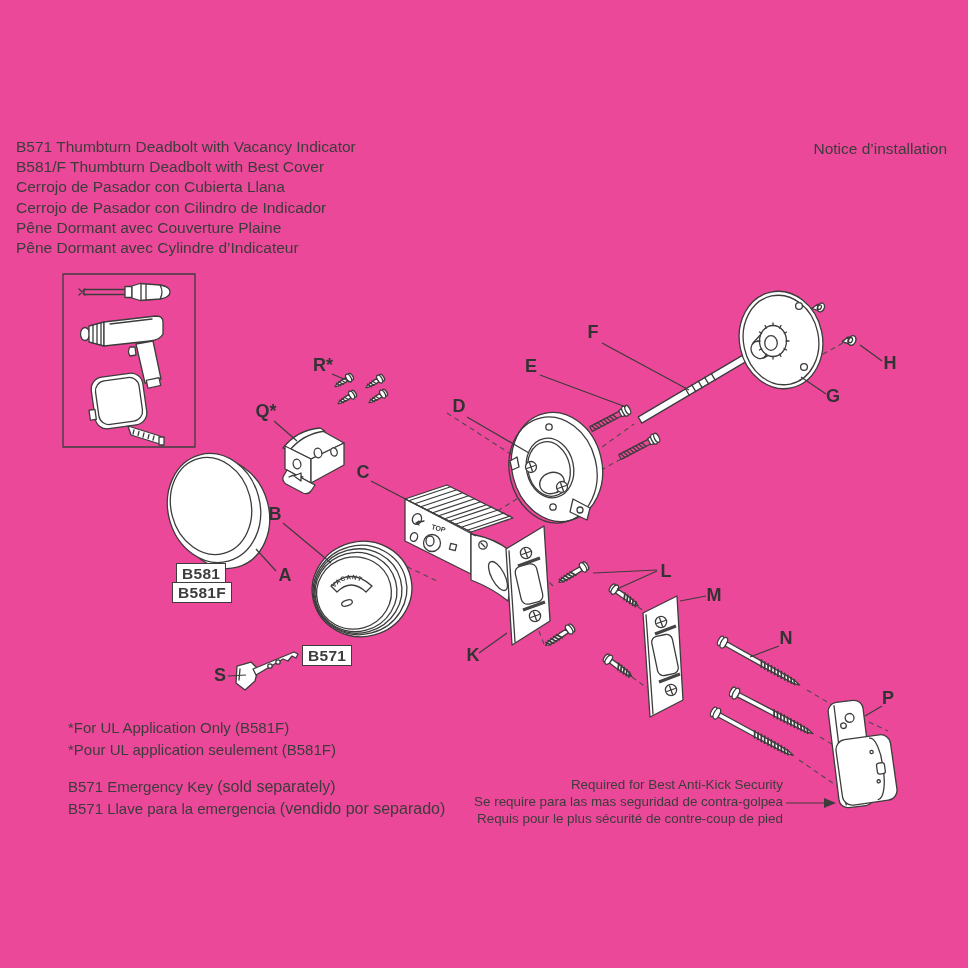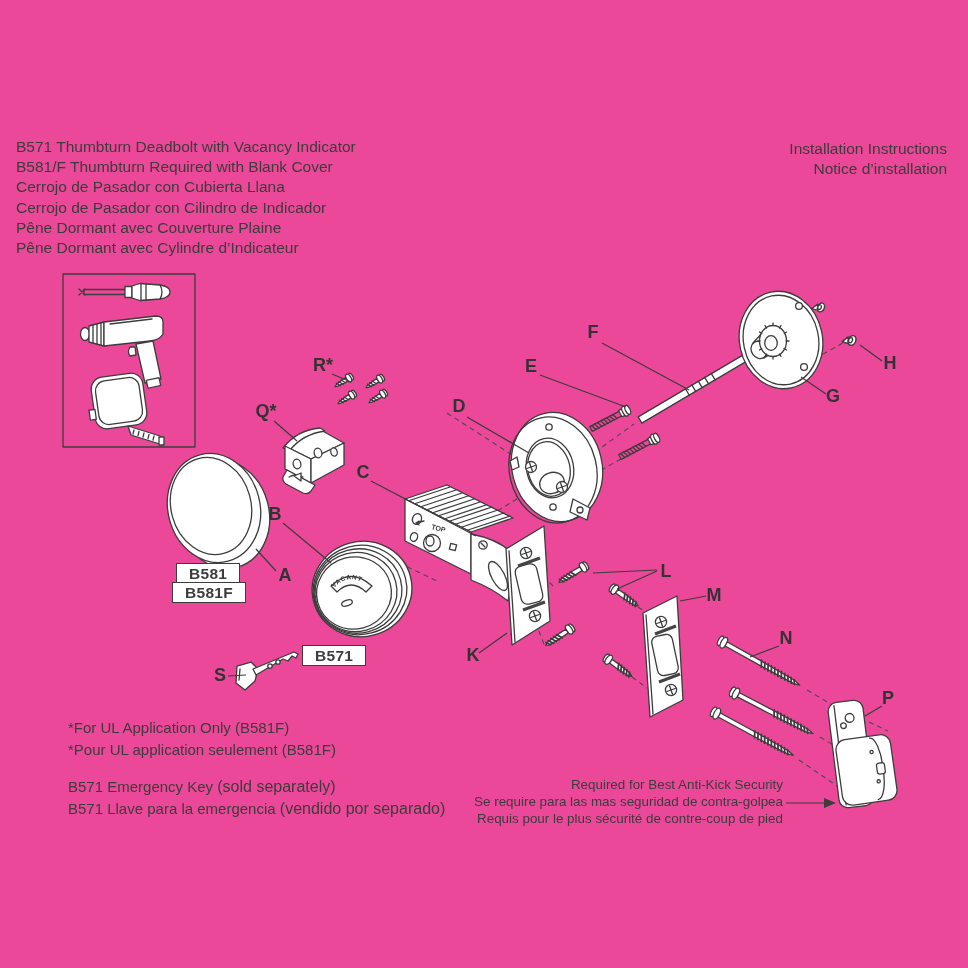--- a/index.html
+++ b/index.html
@@ -6,48 +6,47 @@
 html,body{width:968px;height:968px;background:#fff}
 body{font-family:"Liberation Sans",sans-serif;color:#3c3c3c}
 .page{position:relative;width:968px;height:968px;background:#ec4899;overflow:hidden}
 .abs{position:absolute}
 .hdr-left{left:16px;top:137px;font-size:15.5px;line-height:20.2px}
 .hdr-right{right:21px;top:139px;text-align:right;font-size:15.5px;line-height:20.3px}
 .fnote{left:68px;top:717px;font-size:15px;line-height:21.8px}
 .fnote2{left:68px;top:776px;font-size:15px;line-height:22px}
 .fnote2 .note{font-size:16px}
 .antikick{right:185px;top:777px;width:360px;text-align:right;font-size:13.4px;line-height:16.8px}
-.modelbox{position:absolute;border:1.7px solid #3c3c3c;font-weight:bold;font-size:15.5px;padding:0 12px;line-height:19px;background:#fff;letter-spacing:.3px}
+.modelbox{position:absolute;border:1.7px solid #3c3c3c;font-weight:bold;font-size:15.5px;padding:0 5px;line-height:19px;background:#fff;letter-spacing:.3px}
 svg{position:absolute;left:0;top:0}
 .ln{stroke:#3c3c3c;stroke-width:1.3;fill:none;stroke-linecap:round;stroke-linejoin:round}
 .fw{fill:#fff}
 .fd{fill:#3c3c3c;stroke:none}
 .dash{stroke:#4a4a4a;stroke-width:1.1;fill:none;stroke-dasharray:5 4}
 .lead{stroke:#3c3c3c;stroke-width:1.2;fill:none}
 .t{stroke-width:1.8}
 .t2{stroke-width:3.2;stroke:#444}
 .lbl{font:bold 18px "Liberation Sans",sans-serif;fill:#333}
 .mark{font:bold 7px "Liberation Sans",sans-serif;fill:#3c3c3c}
 .vac{font:bold 6.5px "Liberation Sans",sans-serif;fill:#3c3c3c;letter-spacing:.6px}
 </style>
 </head>
 <body>
 
 <div class="page">
 
   <div class="abs hdr-left">
     <div>B571 Thumbturn Deadbolt with Vacancy Indicator</div>
-    <div>B581/F Thumbturn Required with Blank Cover</div>
+    <div>B581/F Thumbturn Deadbolt with Best Cover</div>
     <div>Cerrojo de Pasador con Cubierta Llana</div>
     <div>Cerrojo de Pasador con Cilindro de Indicador</div>
     <div>Pêne Dormant avec Couverture Plaine</div>
     <div>Pêne Dormant avec Cylindre d’Indicateur</div>
   </div>
   <div class="abs hdr-right">
-    <div>Installation Instructions</div>
     <div>Notice d’installation</div>
   </div>
 
   <svg width="968" height="968" viewBox="0 0 968 968">
     <defs>
       <g id="sym-screw-s">
         <ellipse cx="1.6" cy="0" rx="2.1" ry="4.6" class="ln fw"></ellipse>
         <ellipse cx="4.6" cy="0" rx="2.7" ry="5.2" class="ln fw"></ellipse>
         <path d="M7.2,-2.2 L15,-2.4 L29.5,-1.6 L33,0 L29.5,1.6 L15,2.4 L7.2,2.2 Z" class="ln fw"></path>
         <path d="M15,-2.9 L18,2.9 M18.4,-2.9 L21.4,2.9 M21.8,-2.8 L24.8,2.8 M25.2,-2.6 L28.2,2.6 M28.6,-2.2 L31,2.2" class="ln t"></path>

